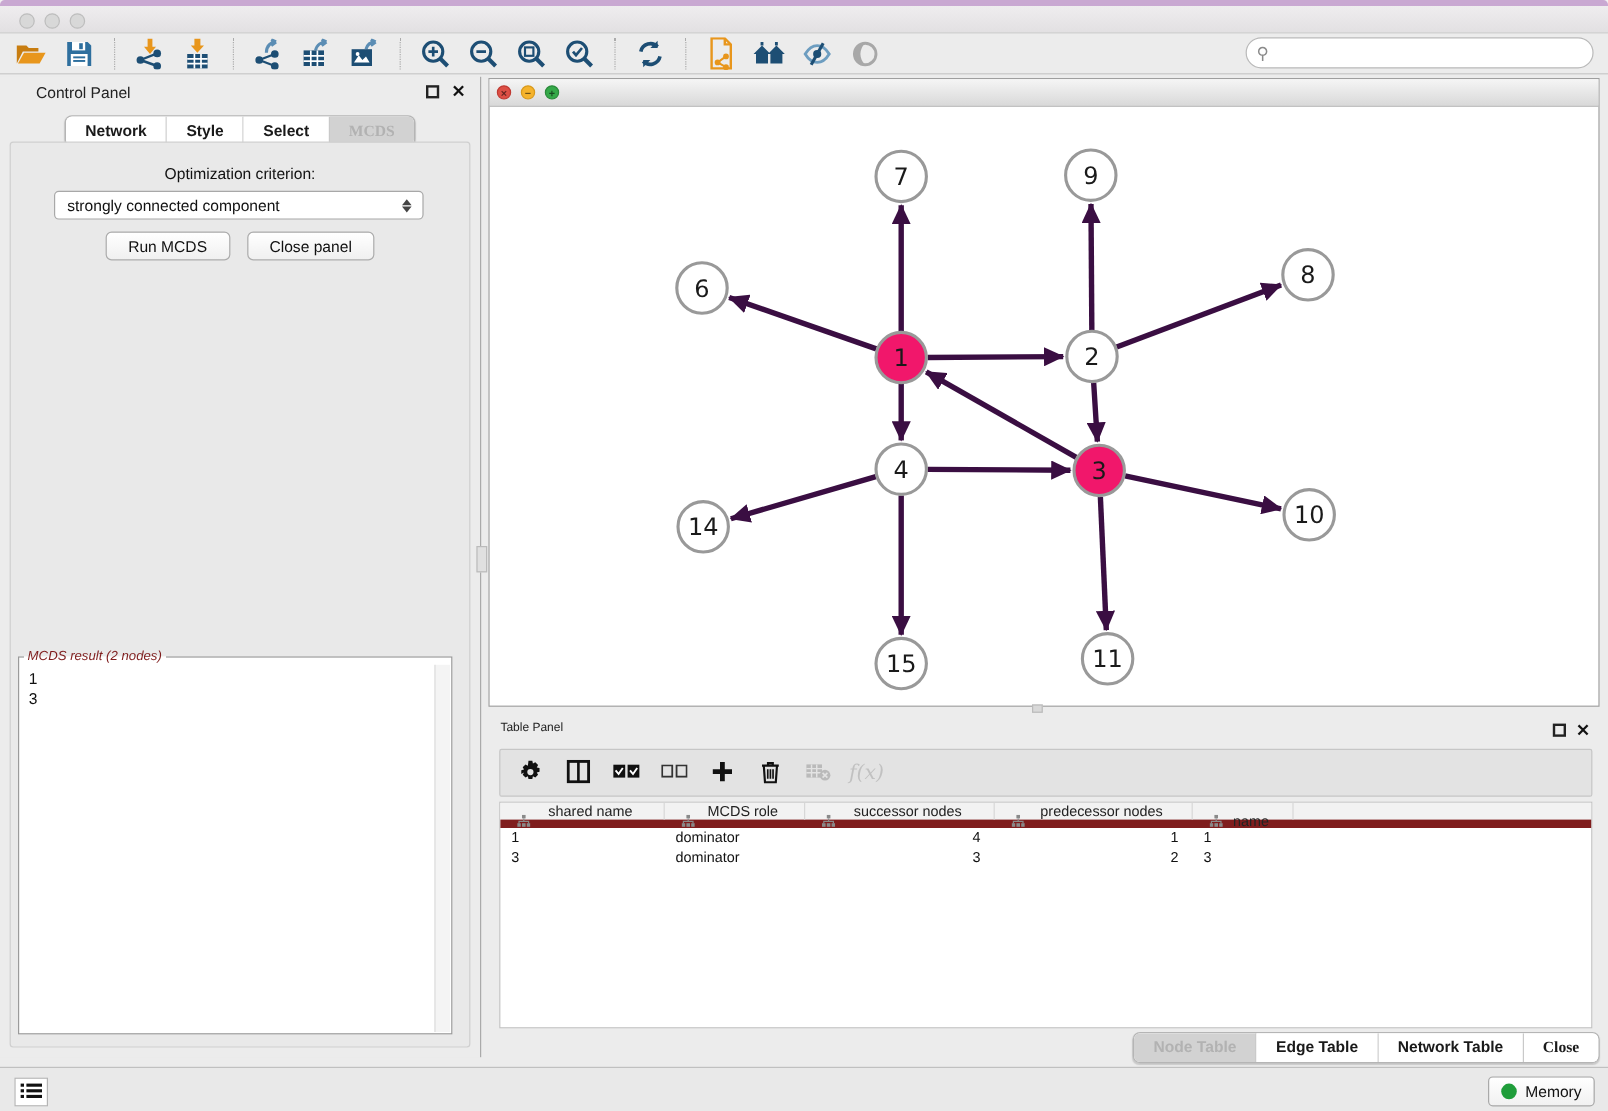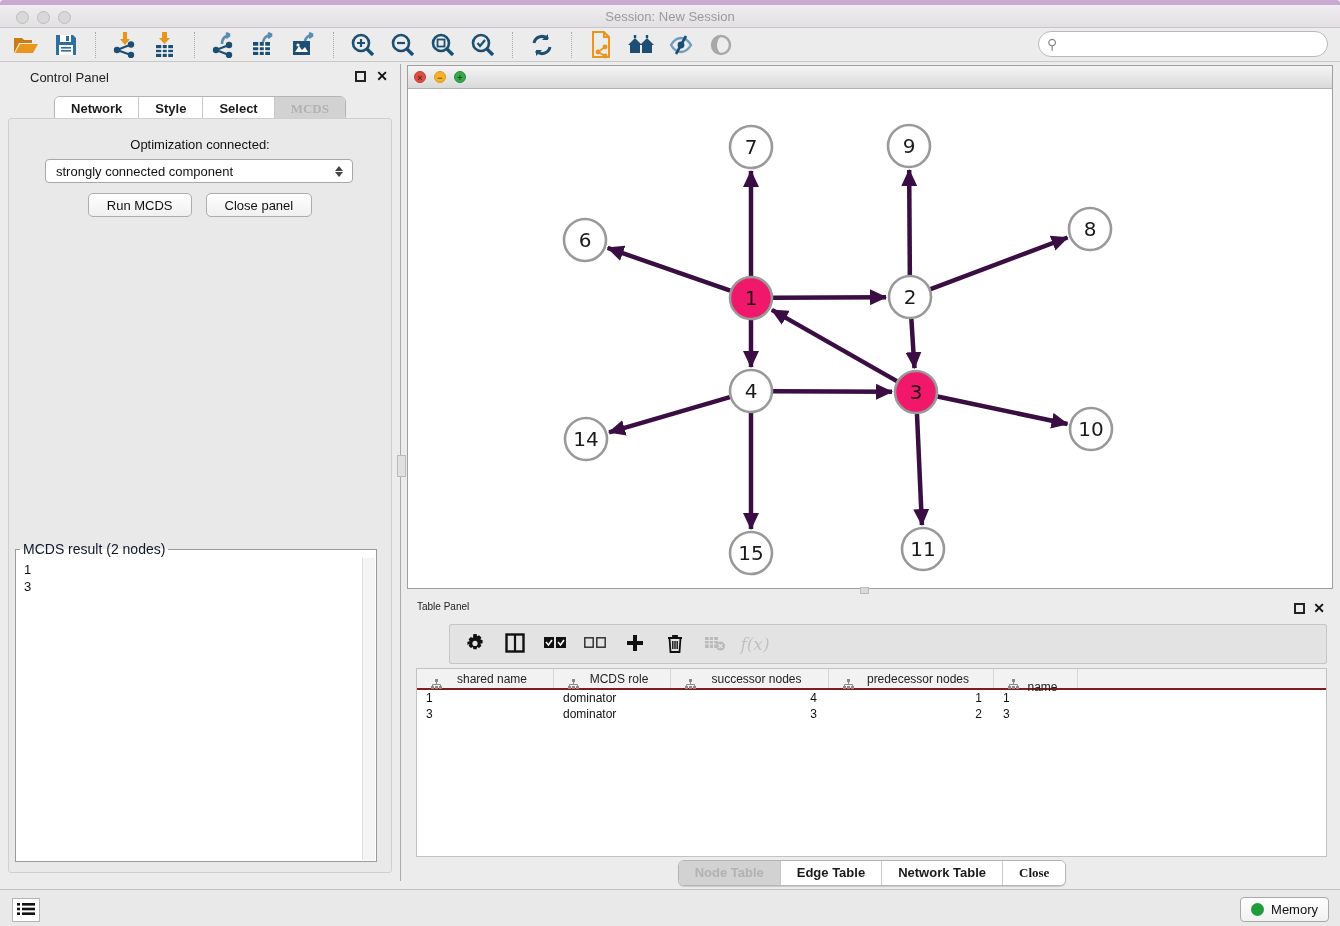--- a/index.html
+++ b/index.html
@@ -58,21 +58,21 @@
   .stepper { width:14px; margin-right:6px; display:flex; flex-direction:column; align-items:center; gap:1px; }
   .stepper i { width:0; height:0; border-left:4px solid transparent; border-right:4px solid transparent; }
   .stepper .up { border-bottom:5px solid #444; }
   .stepper .down { border-top:5px solid #444; }
   .cp-buttons { position:absolute; left:0; right:0; top:74px; display:flex; justify-content:center; gap:14px; }
   .aqua-btn { height:24px; padding:0 18px; font-size:13px; color:#111;
     background:linear-gradient(#ffffff,#f0f0f0); border:1px solid #adadad; border-radius:5px; cursor:pointer;
     font-family:"Liberation Sans",sans-serif; }
   #result-fieldset { position:absolute; left:6px; right:14px; top:422px; bottom:10px;
     border:1px solid #9a9a9a; background:#fff; }
-  #result-fieldset legend { font-size:14px; color:#0f172a; margin-left:4px; padding:0 3px; background:transparent; }
+  #result-fieldset legend { font-size:11px; color:#7f1d1d; margin-left:4px; padding:0 3px; background:transparent;font-style:italic; }
   .result-inner { position:absolute; left:2px; top:2px; right:15px; bottom:2px; background:#fff;
     font-size:13px; color:#111; padding:2px 0 0 6px; line-height:17px; white-space:pre; }
   .result-scroll { position:absolute; right:1px; top:1px; bottom:1px; width:13px;
     background:#f4f4f4; border-left:1px solid #ddd; }
 
   
   #v-splitter-handle { position:absolute; left:397px; top:455px; width:9px; height:22px;
     background:#e0e0e0; border:1px solid #bbb; }
   #h-splitter-handle { position:absolute; left:860px; top:587px; width:9px; height:7px;
     background:#d9d9d9; border:1px solid #bbb; }
@@ -93,36 +93,36 @@
   #graph text { font-family:"DejaVu Sans",sans-serif; }
 
   
   #table-panel { position:absolute; left:407px; top:596px; width:926px; height:293px; background:#ececec; }
   .tp-header { position:relative; height:24px; }
   .tp-header .panel-title { position:absolute; left:10px; top:5px; font-size:10px; color:#222; }
   .tp-header .panel-float { right:28px; }
   .tp-header .panel-close { right:8px; }
   #tp-toolbar { position:absolute; left:9px; right:6px; top:28px; height:40px;
     background:#e3e3e3; border:1px solid #c6c6c6; border-radius:2px;
-    display:flex; align-items:center; gap:14px; padding-left:12px;margin-left:33px; }
+    display:flex; align-items:center; gap:14px; padding-left:12px; }
   .tpt-btn { width:26px; height:26px; border:none; background:transparent; display:flex;
     align-items:center; justify-content:center; cursor:pointer; }
   .tpt-btn.disabled { opacity:.45; cursor:default; }
   .fx-label { font-family:"DejaVu Serif",serif; font-style:italic; font-size:17px; color:#9a9a9a; }
   #tp-table { position:absolute; left:9px; right:6px; top:72px; bottom:32px;
     background:#fff; border:1px solid #c2c2c2; }
-  #tp-thead { display:flex; height:21px; background:#f2f2f2; border-bottom:2px solid #7f1d1d; }
+  #tp-thead { display:flex; height:21px; background:#f2f2f2; border-bottom:7px solid #7f1d1d; }
   .th-cell { position:relative; height:100%; border-right:1px solid #d7d7d7;
     display:flex; align-items:center; justify-content:center; font-size:12px; color:#222; cursor:pointer; }
   .th-cell svg { position:absolute; left:7px; top:5px; }
   .tr-row { display:flex; height:16px; font-size:12px; color:#111; }
   .td-cell { height:100%; line-height:16px; cursor:default; }
   .td-left { text-align:left; padding-left:9px; }
   .td-right { text-align:right; padding-right:12px; }
-  .tp-tabs { position:absolute; left:4px; right:0; bottom:3px; display:flex; justify-content:center; }
+  .tp-tabs { position:absolute; left:4px; right:0; bottom:3px; display:flex; justify-content:flex-end; }
 
   
   #statusbar { position:absolute; left:0; top:889px; width:1340px; height:37px;
     background:#e9e9e9; border-top:1px solid #c0c0c0; }
   #list-btn { position:absolute; left:12px; top:8px; width:28px; height:24px;
     background:#fff; border:1px solid #b5b5b5; display:flex; align-items:center; justify-content:center; cursor:pointer; }
   #memory-btn { position:absolute; right:11px; top:7px; height:25px; padding:0 10px;
     background:linear-gradient(#ffffff,#f1f1f1); border:1px solid #a9a9a9; border-radius:4px;
     display:flex; align-items:center; gap:7px; font-size:13px; color:#111; cursor:pointer; }
   #memory-btn .dot { width:13px; height:13px; border-radius:50%; background:#1f9d3a; }
@@ -130,21 +130,20 @@
 </head>
 <body>
 
 <div id="titlebar">
   <div class="purple-strip"></div>
   <div class="traffic">
     <span class="light"></span>
     <span class="light"></span>
     <span class="light"></span>
   </div>
-  <div class="win-title">Session: New Session</div>
 </div>
 
 <div id="toolbar">
   <div class="tb-group">
     <button class="tb-btn">
       <span>
           <svg width="26" height="22" viewBox="0 0 26 22">
             <path d="M1 19V4h8l2 2h8v3H6L1 19z" fill="#c87d10"></path>
             <path d="M2 19l5-9h18l-5 9z" fill="#e8961c"></path>
           </svg>
@@ -326,21 +325,21 @@
   </div>
   <div class="seg-tabs">
       <div class="seg-wrap" id="cp-tabs">
         <span class="seg-tab">Network</span>
         <span class="seg-tab">Style</span>
         <span class="seg-tab">Select</span>
         <span class="seg-tab active">MCDS</span>
       </div>
     </div>
   <div class="cp-content">
-    <div class="opt-label">Optimization connected:</div>
+    <div class="opt-label">Optimization criterion:</div>
     <div id="criterion-select">
       <span class="sel-text">strongly connected component</span>
       <span class="stepper">
           <i class="up"></i>
           <i class="down"></i>
         </span>
     </div>
     <div class="cp-buttons">
       <button class="aqua-btn">Run MCDS</button>
       <button class="aqua-btn">Close panel</button>

